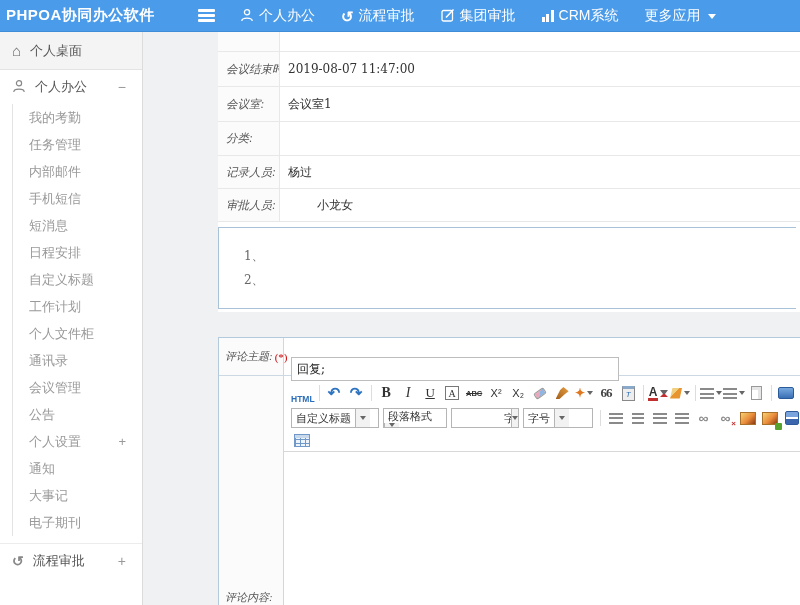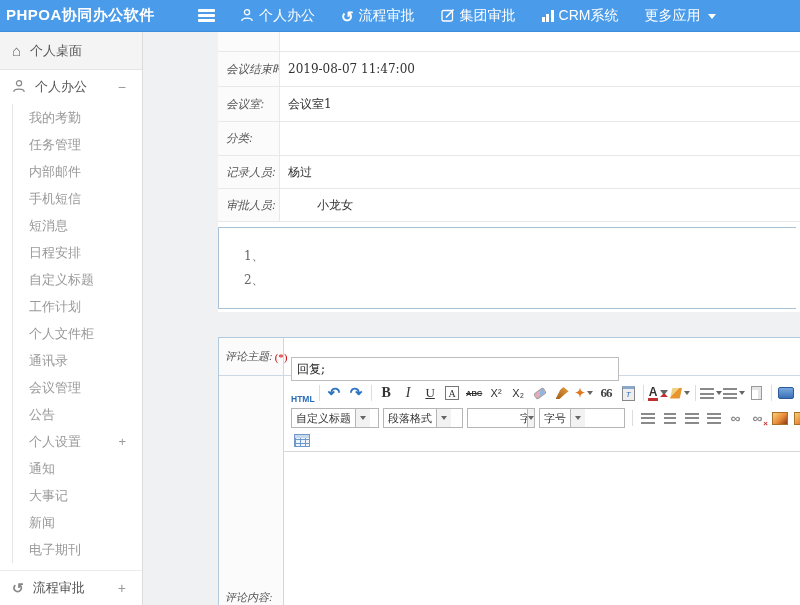--- a/index.html
+++ b/index.html
@@ -137,21 +137,21 @@
     background:repeating-linear-gradient(to bottom,#8a8a8a 0 2px,transparent 2px 4.5px); }
   .stripes-short { width:12px; }
   .tb-page i { display:block; width:11px; height:14px; background:#fff; border:1px solid #999;
     box-shadow:inset -3px 3px 0 #e6e6e6; }
   .tb-monitor i { display:block; width:16px; height:12px; border-radius:2px;
     background:linear-gradient(#79aade,#3a6fb5); border:1px solid #2a5a9a; }
   .caret-g { width:0; height:0; border-left:3px solid transparent; border-right:3px solid transparent; border-top:4px solid #666; margin-left:2px; }
   .ed-select { height:20px; border:1px solid #b5b5b5; background:#fff; display:inline-flex; align-items:stretch; cursor:pointer; margin-right:3px; }
   .ed-select .sel-lbl { font-size:11px; color:#333; padding:0 4px; display:flex; align-items:center; white-space:nowrap; overflow:hidden; }
   .ed-select .sel-arrow { width:15px; border-left:1px solid #b5b5b5; background:#f2f2f2; display:flex; align-items:center; justify-content:center; }
-  .sel-heading { width:88px; } .sel-paragraph { width:80px; } .sel-font { width:68px;padding-left:48px; } .sel-size { width:86px; }
+  .sel-heading { width:88px; } .sel-paragraph { width:64px;flex-direction:column; } .sel-font { width:68px;padding-left:48px; } .sel-size { width:70px; }
   .tb-link { color:#8a8a8a; font-size:14px; font-weight:bold; }
   .tb-unlink { color:#8a8a8a; font-size:14px; font-weight:bold; }
   .tb-unlink em { position:absolute; right:0; bottom:0; font-style:normal; font-size:8px; color:#c03030; font-weight:bold; }
   .tb-image i { display:block; width:16px; height:13px; border:1px solid #a87028;
     background:linear-gradient(135deg,#f6d270 0%,#e98a3a 55%,#8a3a12 100%); }
   .tb-image2 i { display:block; width:16px; height:13px; border:1px solid #a87028; position:relative;
     background:linear-gradient(135deg,#f6d270 0%,#e98a3a 55%,#8a3a12 100%); }
   .tb-image2 em { position:absolute; right:-2px; bottom:-2px; width:7px; height:7px; background:#55a32e; border-radius:1px; }
   .tb-media i { display:block; width:14px; height:14px; border-radius:2px;
     background:linear-gradient(#7aa4dd 45%, #fff 45%, #fff 55%, #3b66ad 55%); border:1px solid #2f5a9a; }
@@ -240,21 +240,20 @@
       <li>个人文件柜</li>
       <li>通讯录</li>
       <li>会议管理</li>
       <li>公告</li>
       <li>
         <span>个人设置</span>
         <span class="state">+</span>
       </li>
       <li>通知</li>
       <li>大事记</li>
-      <li>新闻</li>
       <li>电子期刊</li>
     </ul>
     <div class="side-head side-flow">
       <span class="glyph">↺</span>
       <span class="lbl">流程审批</span>
       <span class="state">+</span>
     </div>
   </div>
 
   <div class="main">

